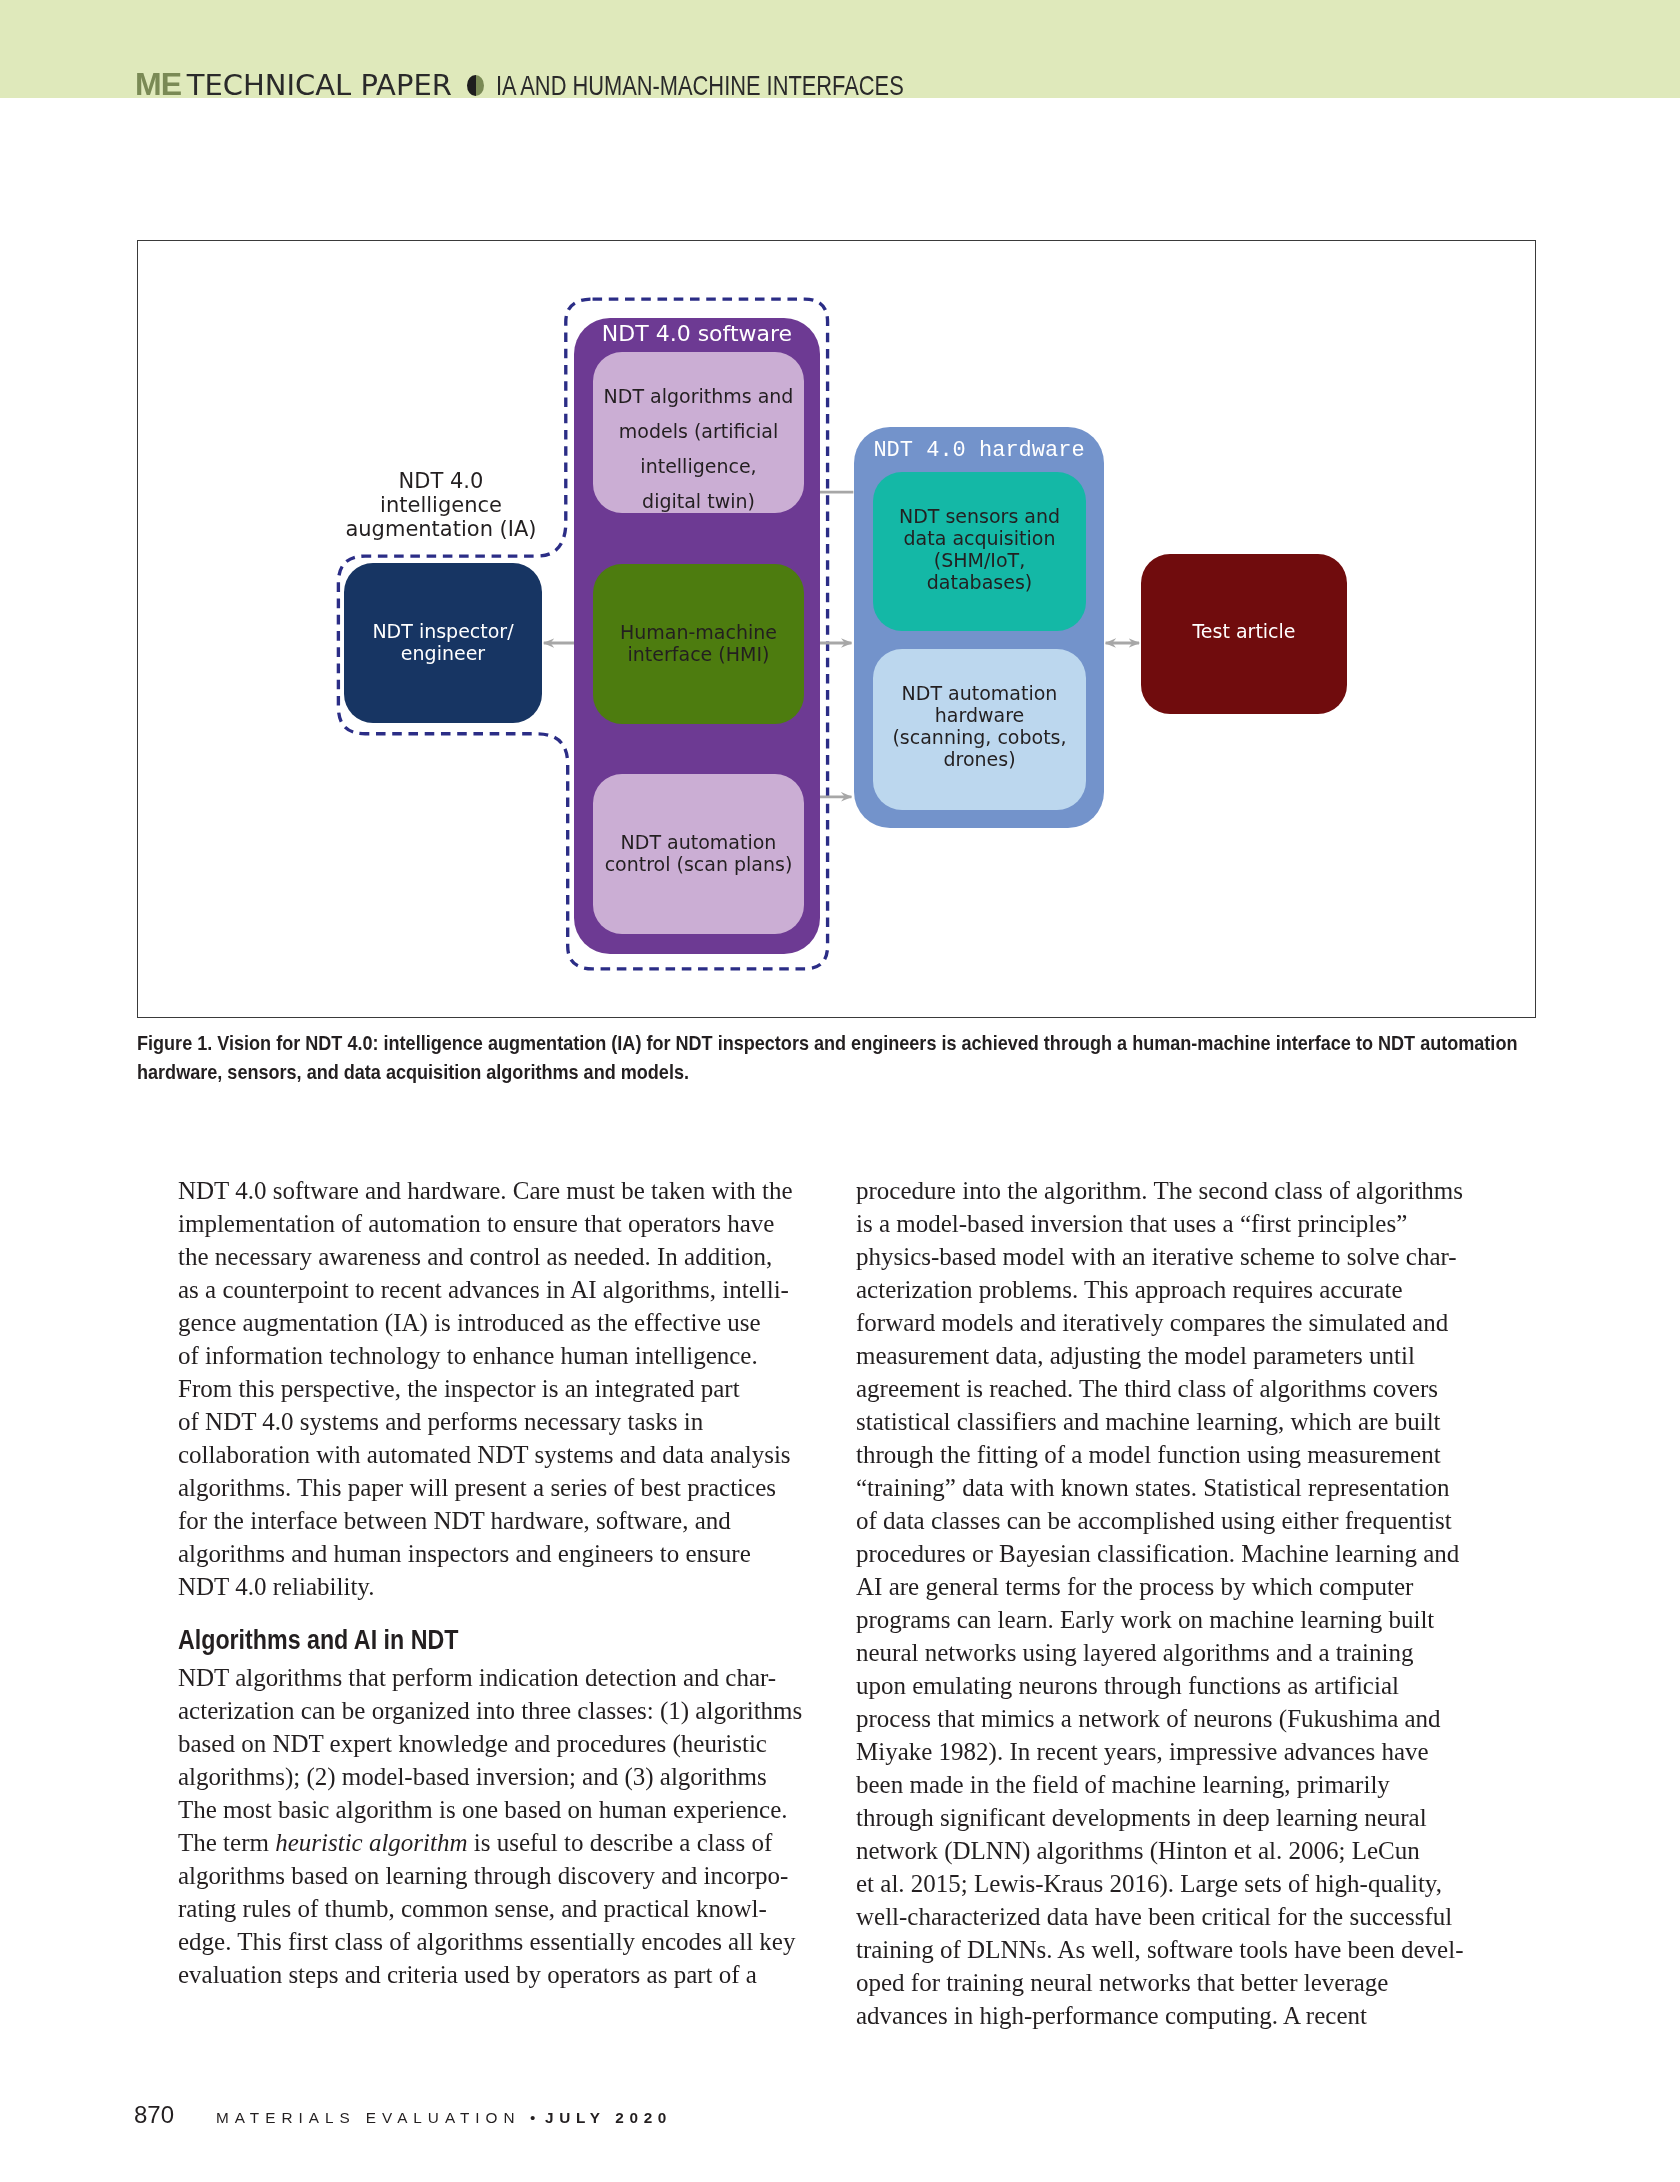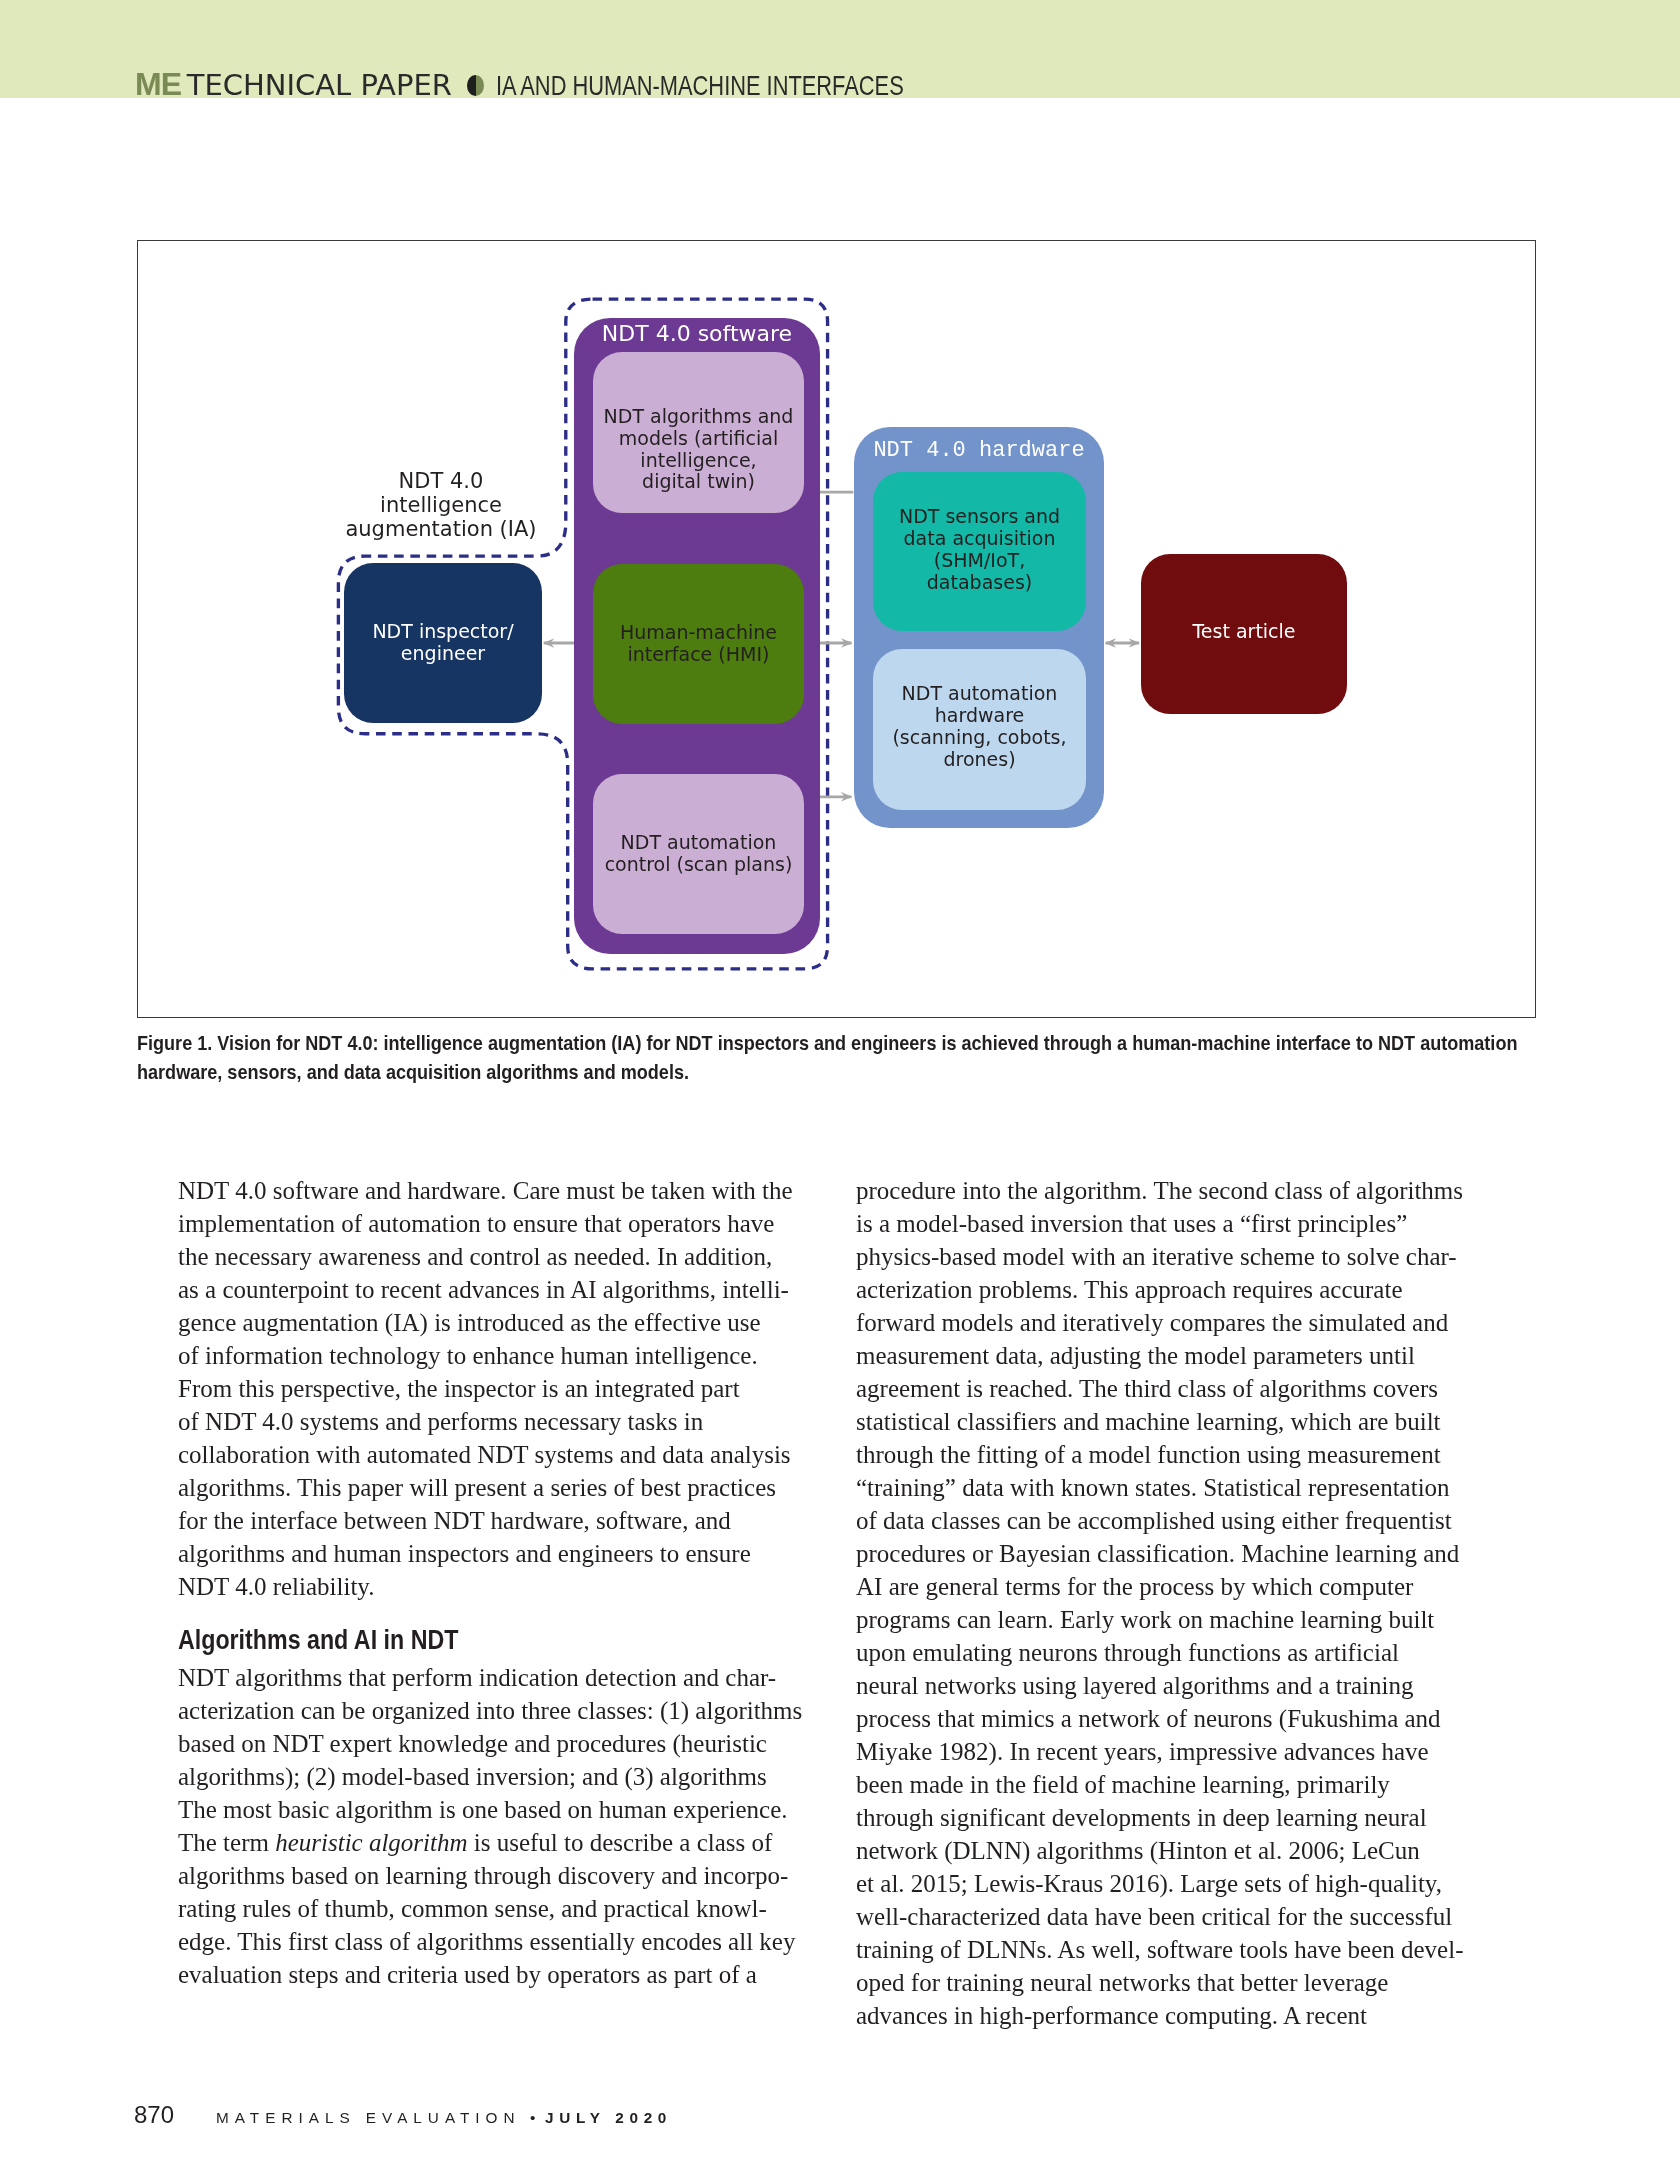--- a/index.html
+++ b/index.html
@@ -85,21 +85,21 @@
 
 <div class="box diag-text label-light" style="left:344px; top:563px; width:198px; height:160px; background:#173563; flex-direction:column;">
   <span>NDT inspector/</span>
   <span>engineer</span>
 </div>
 
 <div class="box" style="left:574px; top:318px; width:246px; height:636px; background:#6d3a93; border-radius:36px;">
 </div>
 <div class="group-title" style="left:574px; top:321px; width:246px;">NDT 4.0 software</div>
 
-<div class="box diag-text label-dark" style="left:593px; top:352px; width:211px; height:161px; background:#cbaed4; flex-direction:column; justify-content:center; padding-top:34px;">
+<div class="box diag-text label-dark" style="left:593px; top:352px; width:211px; height:161px; background:#cbaed4; flex-direction:column; justify-content:space-between; padding-top:34px;">
   <span>NDT algorithms and</span>
   <span>models (artificial</span>
   <span>intelligence,</span>
   <span>digital twin)</span>
 </div>
 
 <div class="box diag-text label-dark" style="left:593px; top:564px; width:211px; height:160px; background:#4d7c0f; flex-direction:column;">
   <span>Human-machine</span>
   <span>interface (HMI)</span>
 </div>
@@ -172,22 +172,22 @@
       <span class="line">forward models and iteratively compares the simulated and</span>
       <span class="line">measurement data, adjusting the model parameters until</span>
       <span class="line">agreement is reached. The third class of algorithms covers</span>
       <span class="line">statistical classifiers and machine learning, which are built</span>
       <span class="line">through the fitting of a model function using measurement</span>
       <span class="line">“training” data with known states. Statistical representation</span>
       <span class="line">of data classes can be accomplished using either frequentist</span>
       <span class="line">procedures or Bayesian classification. Machine learning and</span>
       <span class="line">AI are general terms for the process by which computer</span>
       <span class="line">programs can learn. Early work on machine learning built</span>
+      <span class="line">neural networks using layered algorithms and a training</span>
       <span class="line">upon emulating neurons through functions as artificial</span>
-      <span class="line">neural networks using layered algorithms and a training</span>
       <span class="line">process that mimics a network of neurons (Fukushima and</span>
       <span class="line">Miyake 1982). In recent years, impressive advances have</span>
       <span class="line">been made in the field of machine learning, primarily</span>
       <span class="line">through significant developments in deep learning neural</span>
       <span class="line">network (DLNN) algorithms (Hinton et al. 2006; LeCun</span>
       <span class="line">et al. 2015; Lewis-Kraus 2016). Large sets of high-quality,</span>
       <span class="line">well-characterized data have been critical for the successful</span>
       <span class="line">training of DLNNs. As well, software tools have been devel-</span>
       <span class="line">oped for training neural networks that better leverage</span>
       <span class="line">advances in high-performance computing. A recent</span>

